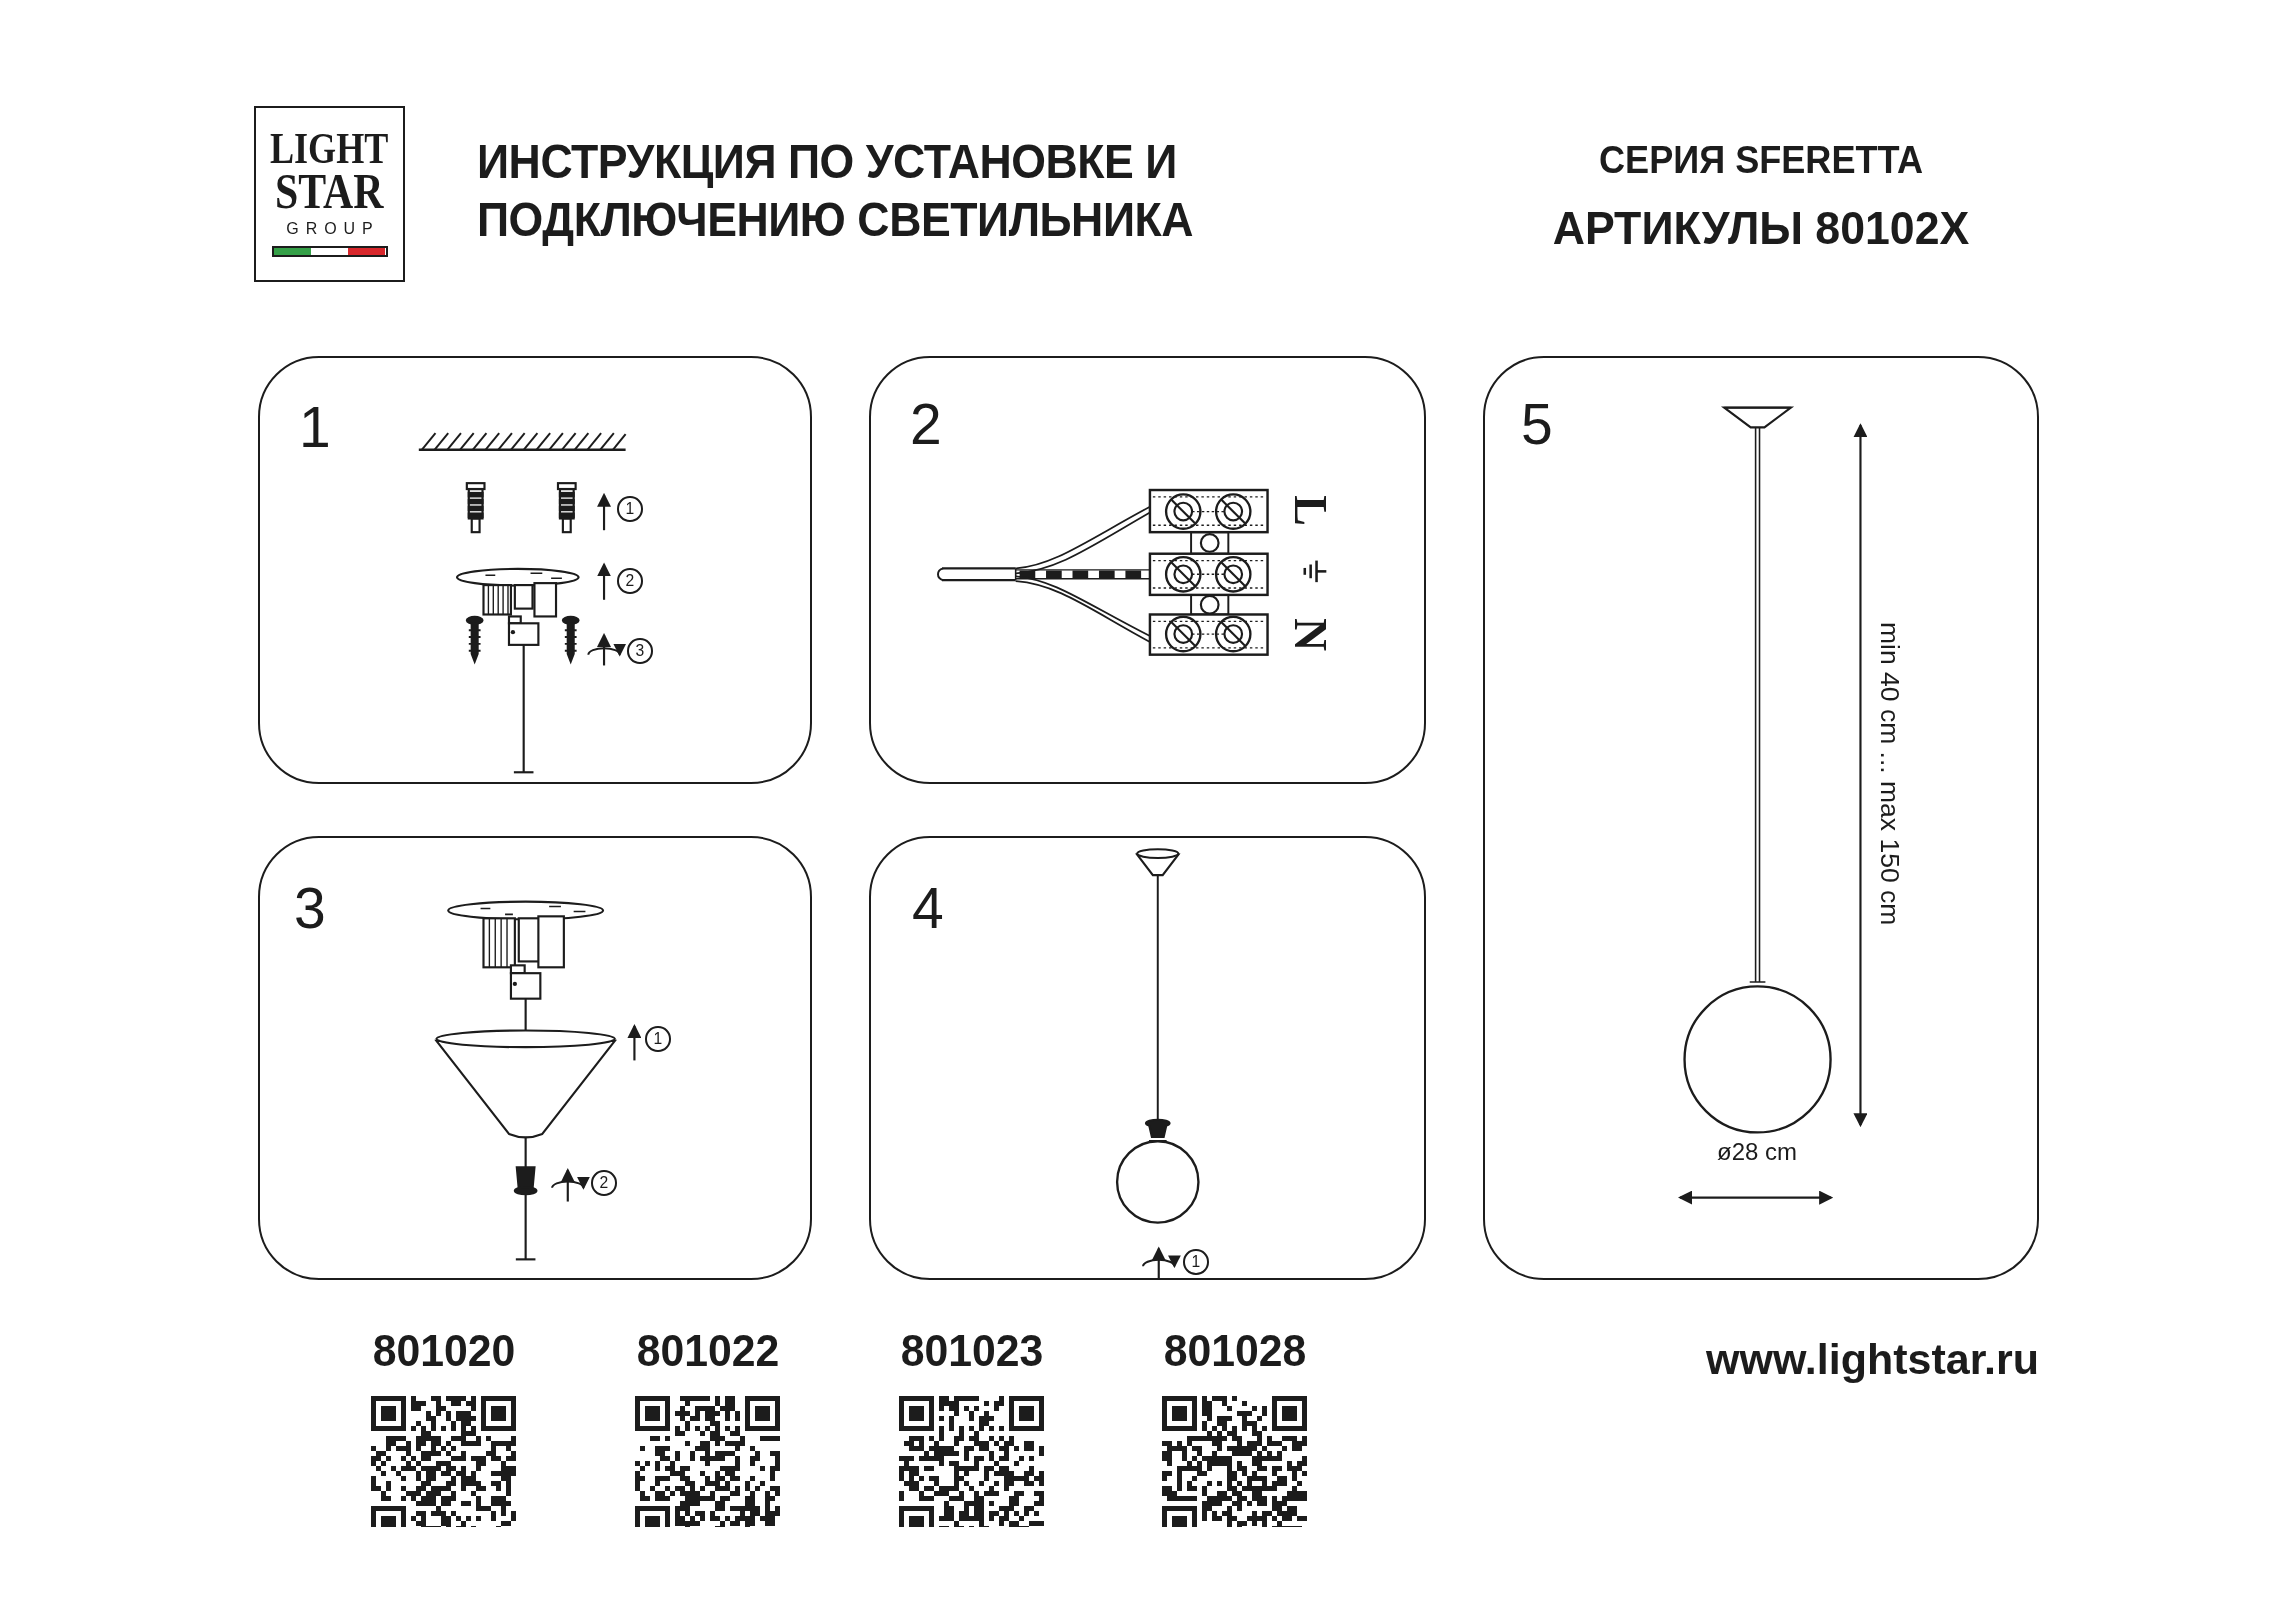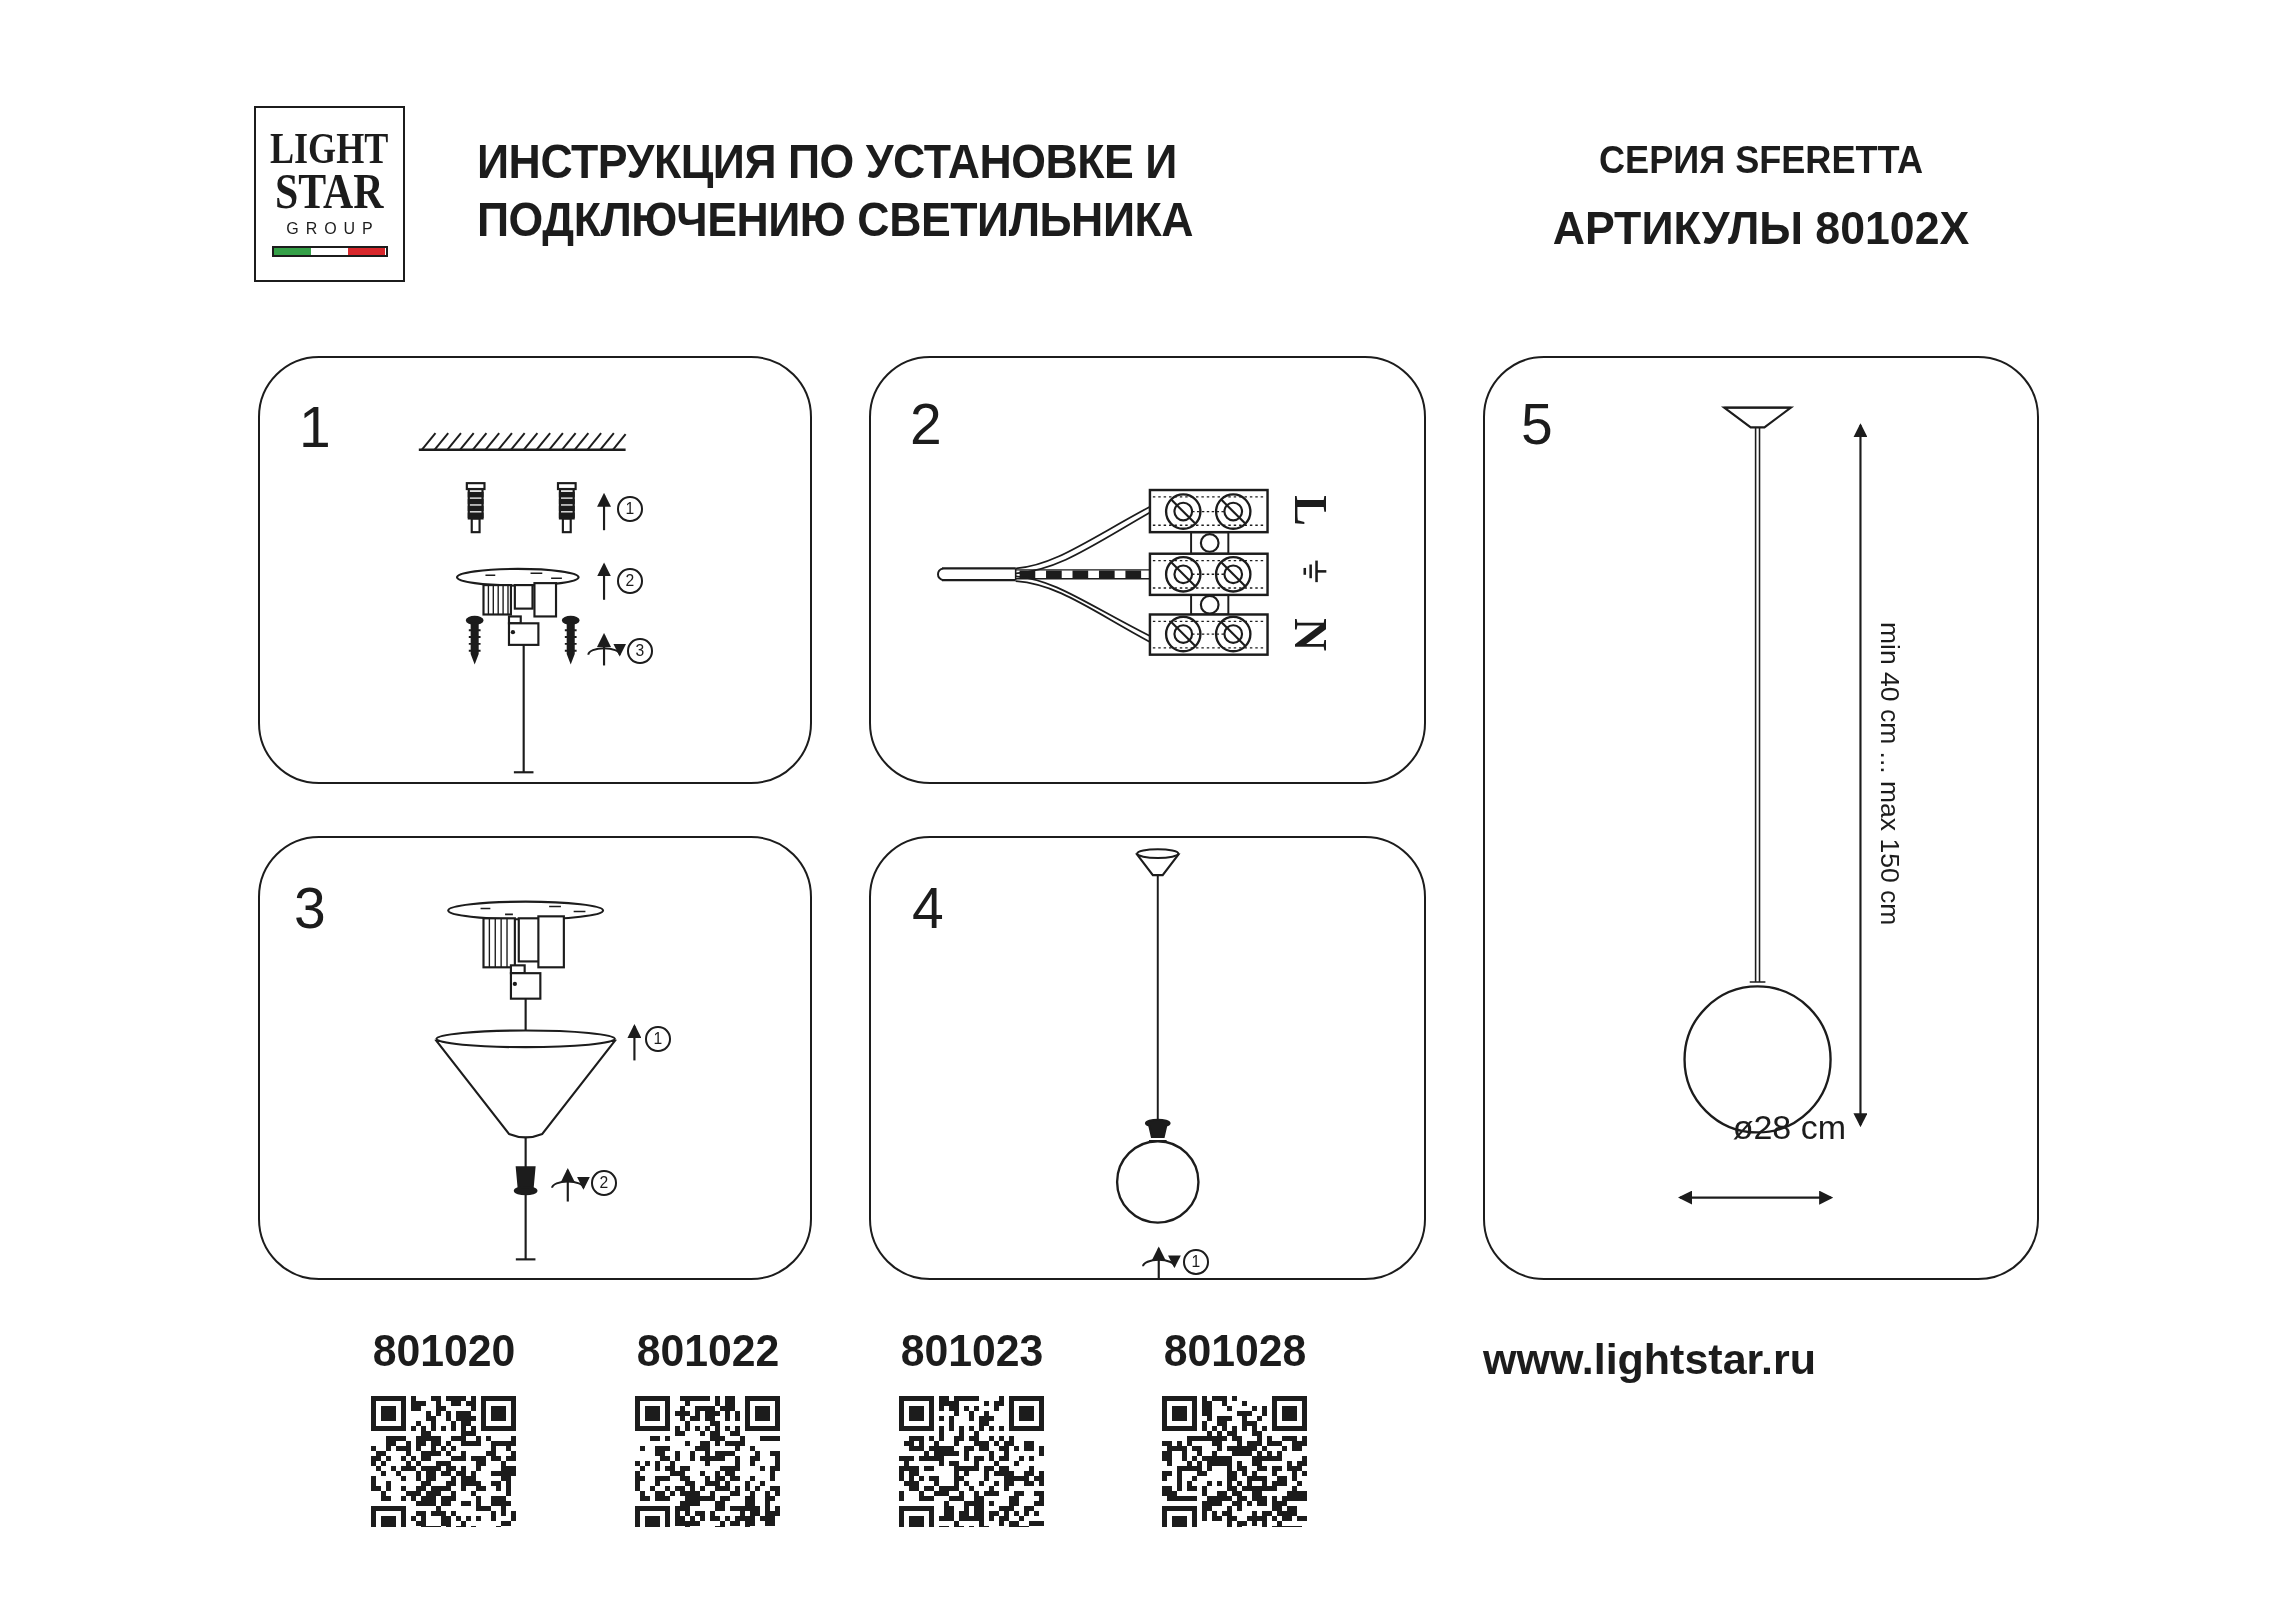--- a/index.html
+++ b/index.html
@@ -47,25 +47,25 @@
     box-sizing:border-box;display:flex;align-items:center;justify-content:center;
     font-size:15.7px;font-weight:400;background:#fff;
   }
   
   .termlab{width:63px;height:63px;display:flex;align-items:center;justify-content:center;
     font-family:"Liberation Serif",serif;font-weight:700;font-size:46px;transform:rotate(90deg);}
   
   .dim-v{left:1870px;top:470px;height:608px;width:39px;
     writing-mode:vertical-rl;display:flex;align-items:center;justify-content:center;
     font-size:26.5px;white-space:nowrap;}
-  .dim-h{left:1668px;top:1108px;width:178px;text-align:right;font-size:34px;}
+  .dim-h{left:1668px;top:1138px;width:178px;text-align:center;font-size:24px;}
   
   .article-num{top:1325px;width:216px;text-align:center;font-size:45px;font-weight:700;transform:scaleX(.95);}
   .qr{top:1396px;width:145px;height:145px;}
-  .website{left:1483px;top:1335px;width:556px;text-align:left;font-size:43px;font-weight:700;}
+  .website{left:1483px;top:1335px;width:556px;text-align:right;font-size:43px;font-weight:700;}
   svg.overlay{position:absolute;left:0;top:0;pointer-events:none;}
   svg.overlay *{vector-effect:none;}
 </style>
 </head>
 <body>
 
 <div class="page">
 
   <div class="abs logo-box">
     <div class="logo-light">LIGHT</div>

